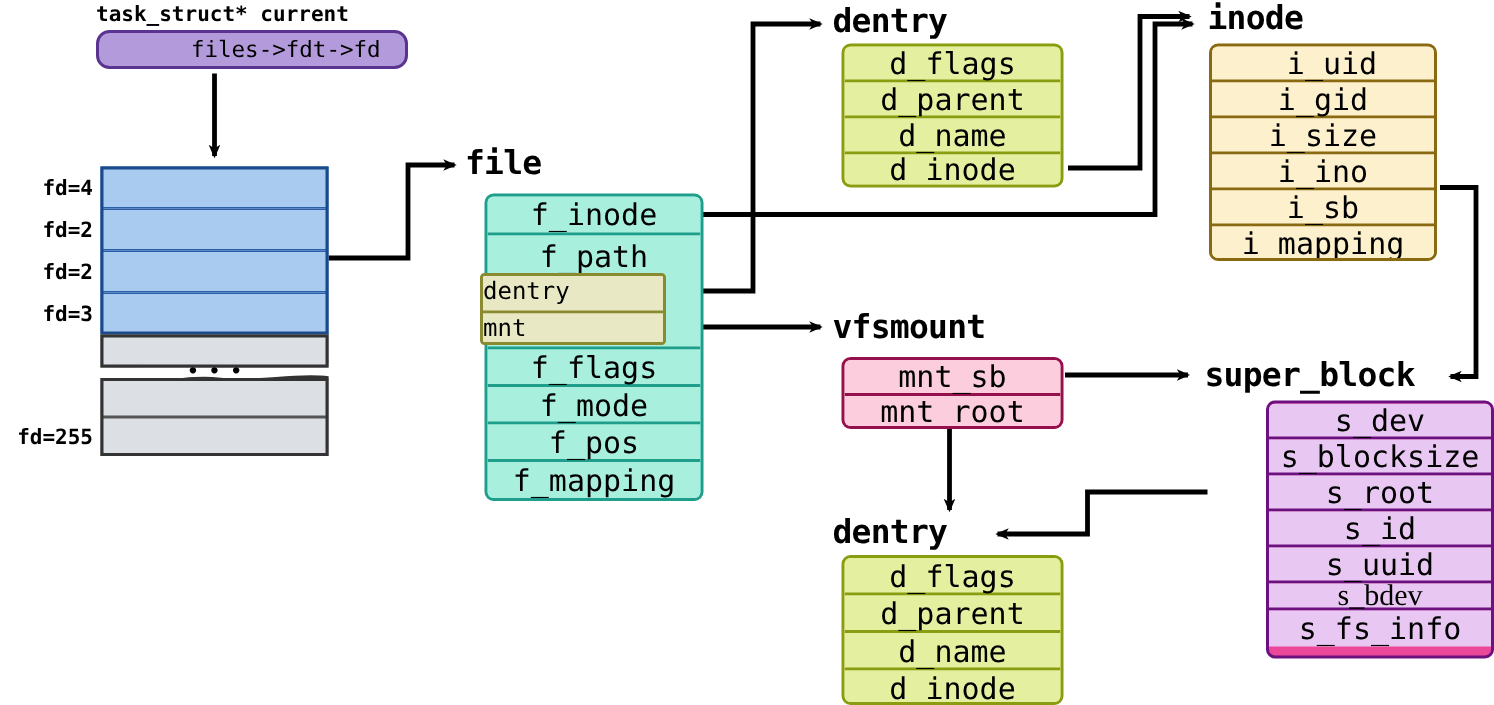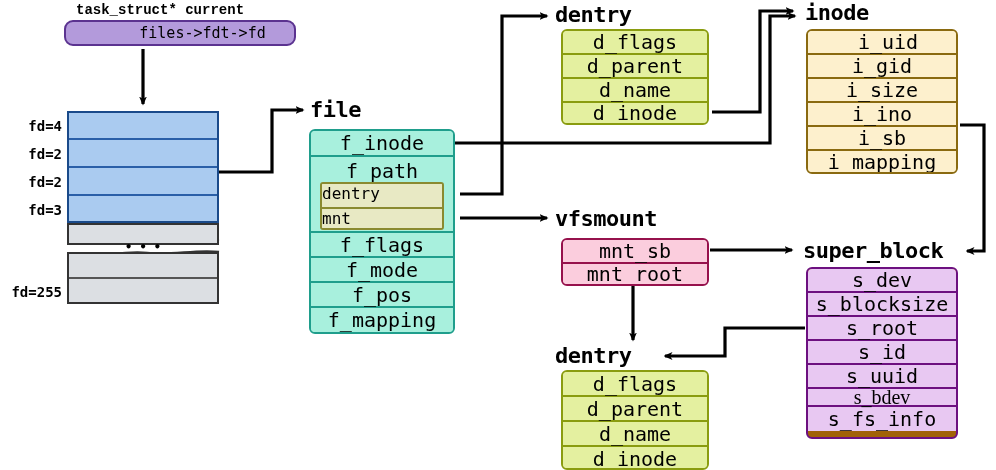--- a/index.html
+++ b/index.html
@@ -82,21 +82,21 @@
   .s-inode{border:2px solid #8a6a10;background:#fdf0cd;}
   .s-inode .row{border-bottom:2px solid #8a6a10;background:#fdf0cd;}
   .s-inode .row:last-child{border-bottom:none;}
 
   
   .s-vfsmount{border:2px solid #96114c;background:#fbcddd;}
   .s-vfsmount .row{border-bottom:2px solid #96114c;background:#fbcddd;}
   .s-vfsmount .row:last-child{border-bottom:none;}
 
   
-  .s-super{border:2px solid #6d1080;background:#a16207;}
+  .s-super{border:2px solid #6d1080;background:#ec4899;margin-left:38px;}
   .s-super .row{border-bottom:2px solid #6d1080;background:#e8c8f2;}
   .s-super .row:last-child{border-bottom:none;}
 
   
   .pill{
     position:absolute;box-sizing:border-box;
     border:2px solid #5b3390;background:#b39adb;
     border-radius:9px;
     display:flex;align-items:center;justify-content:center;
     font-family:"DejaVu Sans Mono","Liberation Mono",monospace;
@@ -146,23 +146,23 @@
 
       <path d="M633,278 L633,340" marker-end="url(#ah)"></path>
 
       <path d="M805,328 L725,328 L725,356 L665,356" marker-end="url(#ah)"></path>
 
       <path d="M68,243 C100,246 120,239 145,242 C170,245 195,238 219,241" stroke="#333333" stroke-width="2.4" fill="none"></path>
       <path d="M68,256 C100,259 122,250 147,253 C172,256 196,249 219,252" stroke="#333333" stroke-width="2.4" fill="none"></path>
     </g>
   </svg>
 
-  <div class="small-title" style="left:76px;top:3px;font-family:Liberation Mono, monospace;">task_struct* current</div>
-
-  <div class="pill" style="left:64px;top:20px;width:232px;height:26px;padding-left:45px;">files-&gt;fdt-&gt;fd</div>
+  <div class="small-title" style="left:64px;top:3px;">task_struct* current</div>
+
+  <div class="pill" style="left:64px;top:20px;width:208px;height:26px;padding-left:45px;">files-&gt;fdt-&gt;fd</div>
 
   <div>
     <div class="fd-label" style="left:6px;top:119px;width:56px;">fd=4</div>
     <div class="fd-label" style="left:6px;top:147px;width:56px;">fd=2</div>
     <div class="fd-label" style="left:6px;top:175px;width:56px;">fd=2</div>
     <div class="fd-label" style="left:6px;top:203px;width:56px;">fd=3</div>
     <div class="fd-label" style="left:0px;top:285px;width:62px;">fd=255</div>
 
     <div class="fd-cell" style="left:67px;top:111px;width:152px;height:28px;"></div>
     <div class="fd-cell" style="left:67px;top:139px;width:152px;height:28px;"></div>
@@ -174,21 +174,21 @@
     <div class="fd-outline grey" style="left:67px;top:223px;width:152px;height:22px;"></div>
 
     <div class="fd-cell empty" style="left:67px;top:252px;width:152px;height:26px;"></div>
     <div class="fd-cell empty" style="left:67px;top:278px;width:152px;height:26px;"></div>
     <div class="fd-outline grey" style="left:67px;top:252px;width:152px;height:52px;"></div>
 
     <div class="fd-label" style="left:113px;top:240px;width:60px;text-align:center;font-size:12px;">• • •</div>
   </div>
 
   <div class="struct-title" style="left:310px;top:99px;">file</div>
-  <div class="struct s-file" style="left:309px;top:129px;width:146px;height:205px;">
+  <div class="struct s-file" style="left:323px;top:129px;width:146px;height:205px;">
     <div class="row" style="height:26px;">f_inode</div>
     <div class="row" style="height:76px;align-items:flex-start;padding-top:2px;">f_path</div>
     <div class="row" style="height:25px;">f_flags</div>
     <div class="row" style="height:25px;">f_mode</div>
     <div class="row" style="height:25px;">f_pos</div>
     <div class="row" style="height:24px;">f_mapping</div>
   </div>
 
   <div class="s-path" style="left:320px;top:182px;width:124px;height:48px;">
     <div class="row" style="height:23px;">dentry</div>

